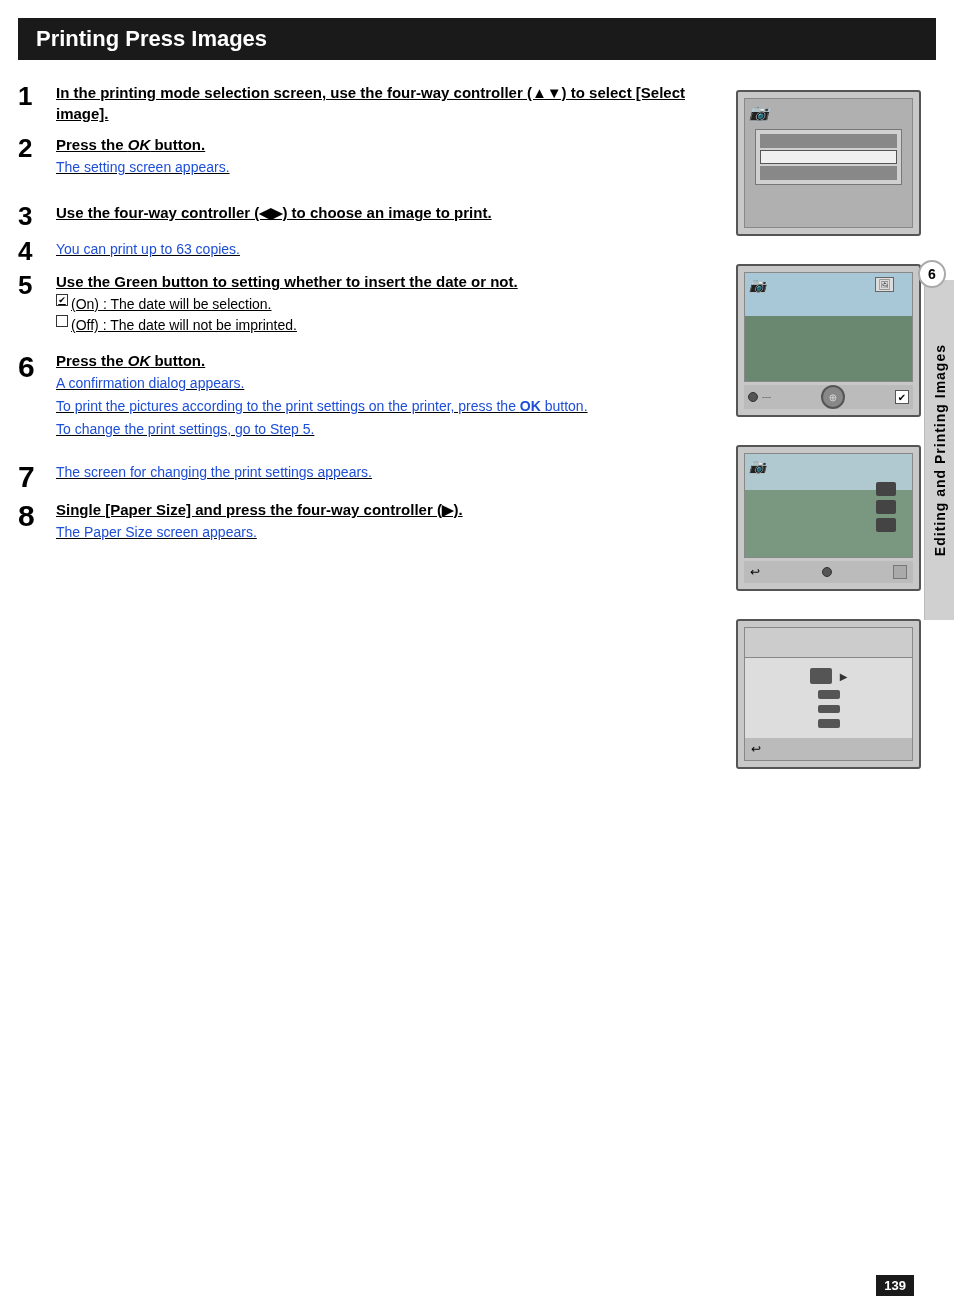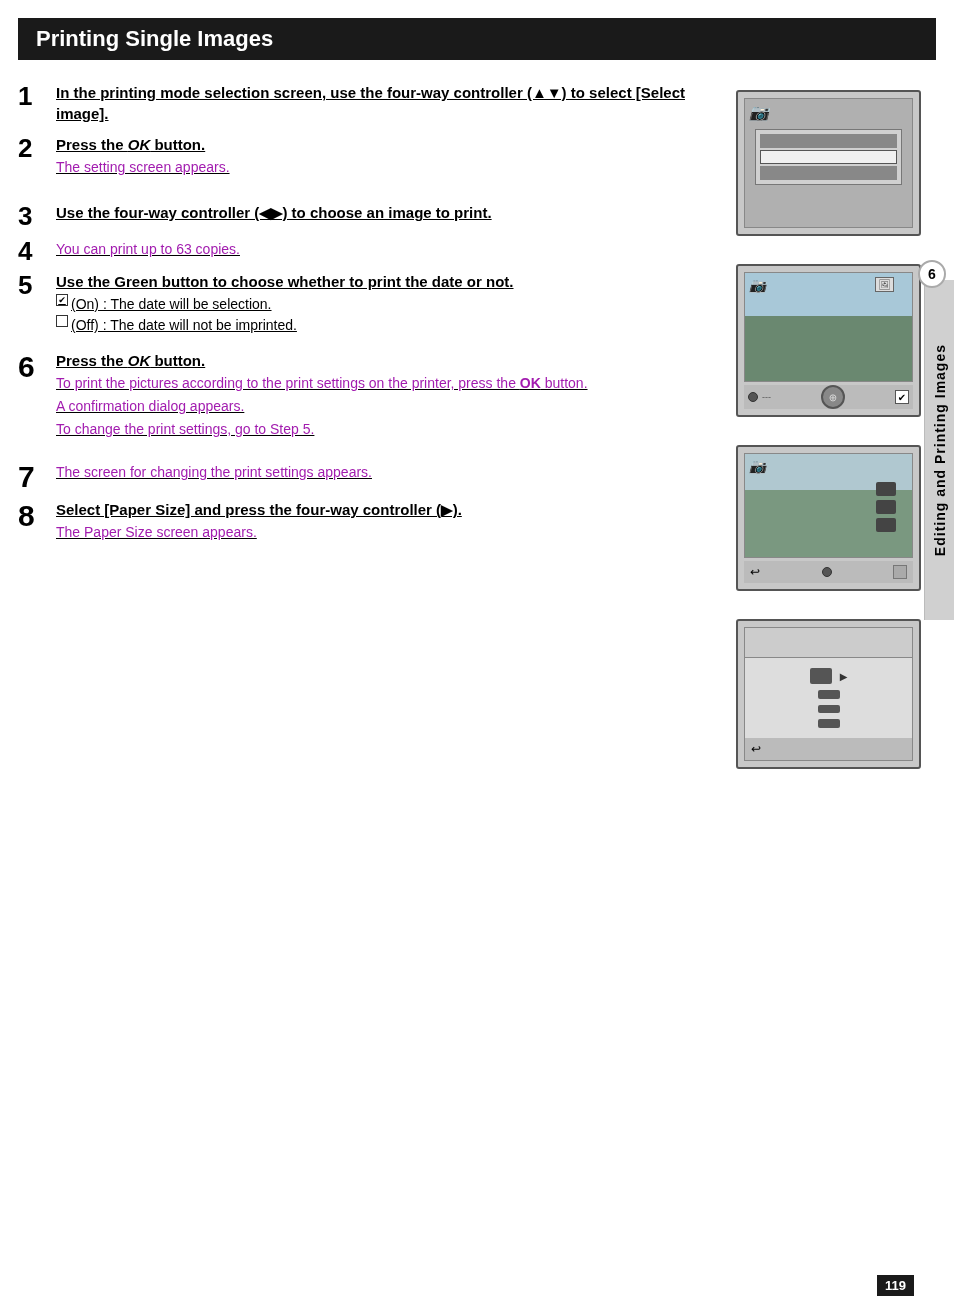--- a/index.html
+++ b/index.html
@@ -71,21 +71,21 @@
     .step-title {
       font-size: 15px;
       font-weight: bold;
       line-height: 1.4;
       color: #000;
       margin-bottom: 2px;
     }
 
     .step-sub {
       font-size: 14px;
-      color: #a21caf;
+      color: #1d4ed8;
       margin-top: 2px;
       line-height: 1.5;
     }
 
     .step-sub-item {
       display: flex;
       align-items: flex-start;
       font-size: 14px;
       color: #000;
       line-height: 1.5;
@@ -320,21 +320,21 @@
       border: 1.5px solid #333;
       background: #fff;
       margin-right: 3px;
       vertical-align: middle;
     }
   </style>
 </head>
 <body>
 
 <div class="header-bar">
-  <span>Printing Single Images</span>
+  <span>Printing Press Images</span>
 </div>
 
 <div class="main-content">
 
   <div class="steps-column">
 
     <div class="step" style="margin-top:12px;">
       <div class="step-number">1</div>
       <div class="step-content">
         <div class="step-title">In the printing mode selection screen, use the four-way controller (▲▼) to select [Select image].</div>
@@ -361,57 +361,57 @@
     <div class="step" style="margin-top:6px;">
       <div class="step-number">4</div>
       <div class="step-content">
         <div class="step-sub">You can print up to 63 copies.</div>
       </div>
     </div>
 
     <div class="step" style="margin-top:6px;">
       <div class="step-number">5</div>
       <div class="step-content">
-        <div class="step-title">Use the Green button to choose whether to print the date or not.</div>
+        <div class="step-title">Use the Green button to setting whether to insert the date or not.</div>
         <div class="step-sub-item">
           <span class="checkmark-box">✔</span>
           <span>(On) : The date will be selection.</span>
         </div>
         <div class="step-sub-item">
           <span class="empty-box"></span>
           <span>(Off) : The date will not be imprinted.</span>
         </div>
       </div>
     </div>
 
     <div style="height:8px;"></div>
 
     <div class="step">
       <div class="step-number" style="font-size:30px;">6</div>
       <div class="step-content">
         <div class="step-title">Press the <span class="ok-text">OK</span> button.</div>
+        <div class="step-sub">A confirmation dialog appears.</div>
         <div class="step-sub">To print the pictures according to the print settings on the printer, press the <span class="bold-italic">OK</span> button.</div>
-        <div class="step-sub">A confirmation dialog appears.</div>
         <div class="step-sub">To change the print settings, go to Step 5.</div>
       </div>
     </div>
 
     <div style="height:14px;"></div>
 
     <div class="step">
       <div class="step-number" style="font-size:30px;">7</div>
       <div class="step-content">
         <div class="step-sub">The screen for changing the print settings appears.</div>
       </div>
     </div>
 
     <div class="step" style="margin-top:6px;">
       <div class="step-number" style="font-size:30px;">8</div>
       <div class="step-content">
-        <div class="step-title">Select [Paper Size] and press the four-way controller (▶).</div>
+        <div class="step-title">Single [Paper Size] and press the four-way controller (▶).</div>
         <div class="step-sub">The Paper Size screen appears.</div>
       </div>
     </div>
 
   </div>
 
   <div class="screenshots-column">
 
     <div class="screen-wrapper" style="margin-top:10px;">
       <div class="screen-mockup">
@@ -499,14 +499,14 @@
 
 <div class="side-tab">
   <span class="side-tab-text">Editing and Printing Images</span>
 </div>
 
 <div class="chapter-badge">
   <span>6</span>
 </div>
 
 <div class="page-number">
-  <span>119</span>
+  <span>139</span>
 </div>
 
 </body></html>

